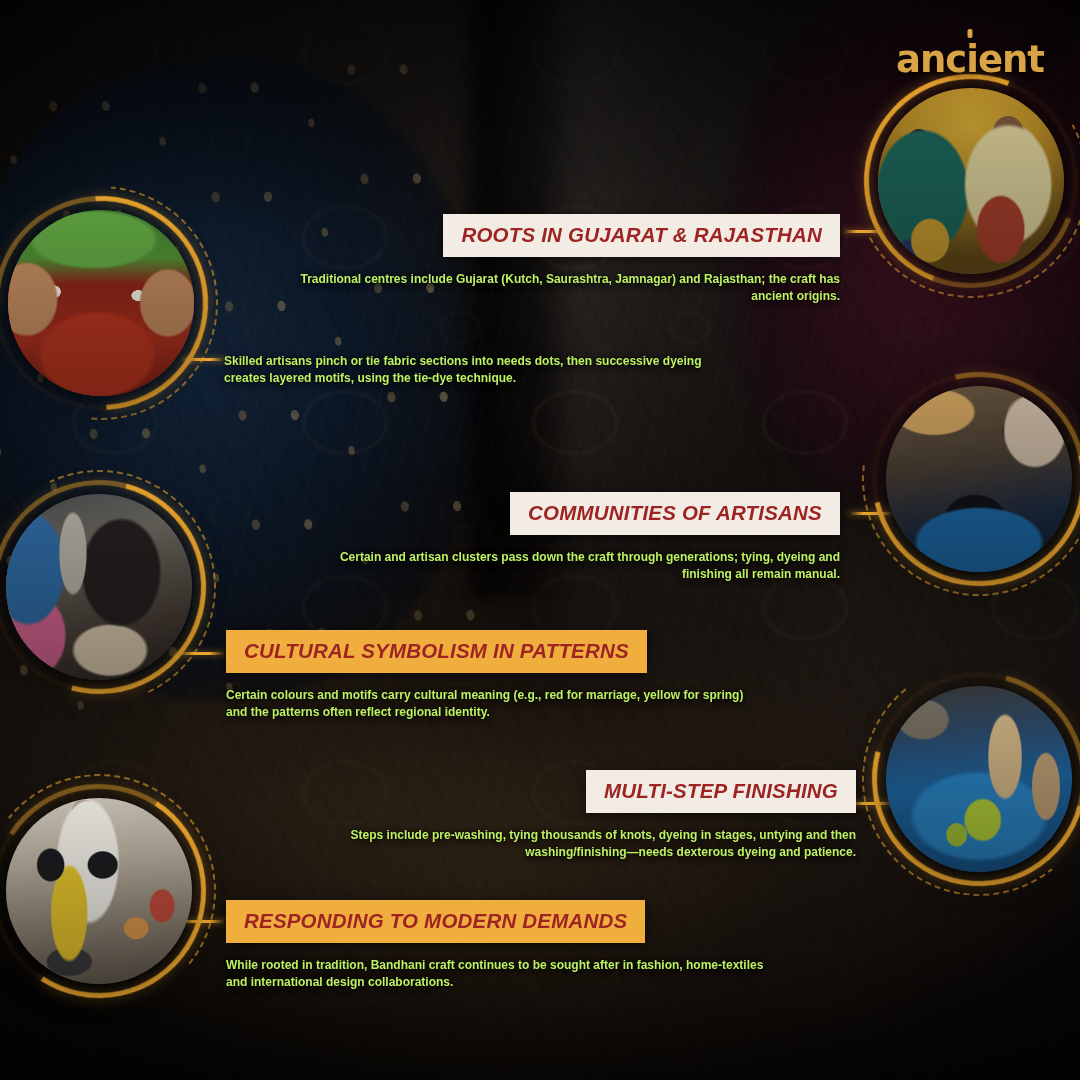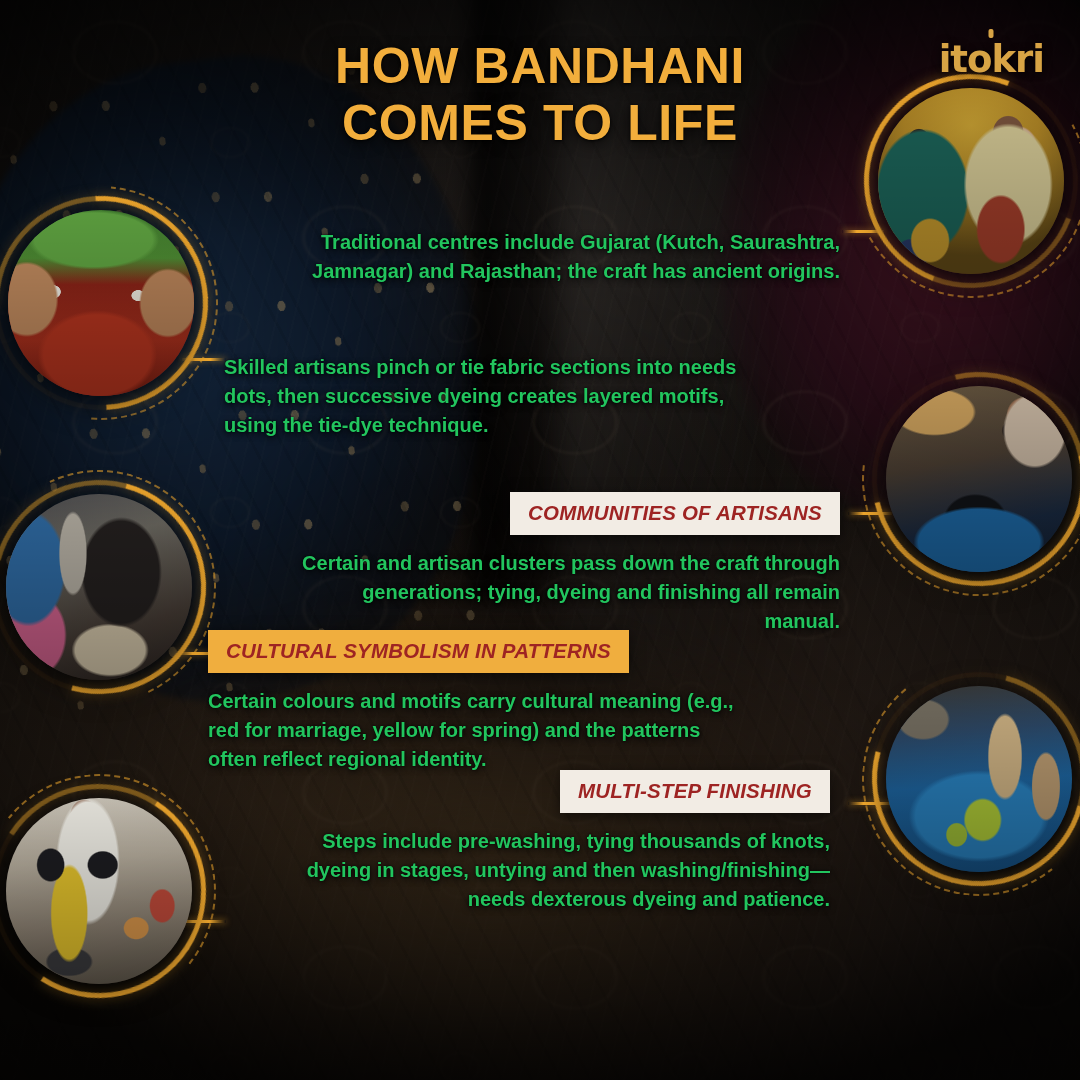--- a/index.html
+++ b/index.html
@@ -194,24 +194,24 @@
     font-style:italic;
     letter-spacing:.2px;
     white-space:nowrap;
     box-shadow:0 3px 12px rgba(0,0,0,.55);
   }
   .chip.cream{ background:#f2ece4; color:#9e2423; }
   .chip.amber{ background:#f0ae3e; color:#9e2423; }
 
   .body-text{
     margin-top:14px;
-    font-size:20px;
+    font-size:12px;
     font-weight:bold;
     line-height:1.45;
-    color:#22c55e;
+    color:#bef264;
     text-shadow:0 2px 7px rgba(0,0,0,.95), 0 0 2px rgba(0,0,0,.9);
   }
   .ta-right{ text-align:right; }
   .ta-left { text-align:left;  }
 </style>
 </head>
 <body>
 
 <div id="poster">
 
@@ -220,27 +220,23 @@
   <div class="bg-dots"></div>
   <div class="bg-magenta"></div>
   <div class="bg-pillar2"></div>
   <div class="bg-pillar"></div>
   <div class="bg-ochre"></div>
   <div class="bg-motif"></div>
   <div class="bg-crinkle"></div>
   <div class="bg-scrim"></div>
   <div class="bg-vignette"></div>
 
-  <div class="title-wrap">
-    <div class="title-line">HOW BANDHANI</div>
-    <div class="title-line">COMES TO LIFE</div>
-  </div>
 
   <div class="logo">
-    <span class="dotmark">itokri</span>
+    <span class="dotmark">ancient</span>
   </div>
 
   <div class="photo" style="left:878px; top:88px; width:186px; height:186px;">
     <div class="ring"></div>
     <div class="ring2"></div>
     <div class="disc">
       <div class="scene" style="background:
               radial-gradient(80% 70% at 50% 20%, #e3b63a 0%, #c9992b 45%, #6b5119 100%);"></div>
       <div class="scene" style="background:
               radial-gradient(ellipse 34% 46% at 24% 56%, #1f6f63 0 70%, rgba(0,0,0,0) 74%),
@@ -350,36 +346,41 @@
               radial-gradient(ellipse 10% 12% at 24% 36%, #1c1c20 0 70%, rgba(0,0,0,0) 77%),
               radial-gradient(ellipse 11% 10% at 52% 36%, #1c1c20 0 70%, rgba(0,0,0,0) 77%),
               radial-gradient(ellipse 9% 12% at 84% 58%, #bf4a3a 0 70%, rgba(0,0,0,0) 78%),
               radial-gradient(ellipse 9% 8% at 70% 70%, #d7954a 0 70%, rgba(0,0,0,0) 78%);"></div>
       <div class="scene" style="background:linear-gradient(180deg, rgba(0,0,0,.06), rgba(0,0,0,.30));"></div>
     </div>
   </div>
   <div class="connector rtl" style="left:178px; top:920px; width:48px;"></div>
 
   <div class="section ta-right" style="left:280px; top:214px; width:560px;">
+    <div class="chip cream">ROOTS IN GUJARAT &amp; RAJASTHAN</div>
     <div class="body-text ta-right">Traditional centres include Gujarat (Kutch, Saurashtra, Jamnagar) and Rajasthan; the craft has ancient origins.</div>
   </div>
 
   <div class="section ta-left" style="left:224px; top:339px; width:520px;">
     <div class="body-text ta-left">Skilled artisans pinch or tie fabric sections into needs dots, then successive dyeing creates layered motifs, using the tie-dye technique.</div>
   </div>
 
   <div class="section ta-right" style="left:292px; top:492px; width:548px;">
     <div class="chip cream">COMMUNITIES OF ARTISANS</div>
     <div class="body-text ta-right">Certain and artisan clusters pass down the craft through generations; tying, dyeing and finishing all remain manual.</div>
   </div>
 
-  <div class="section ta-left" style="left:208px; top:630px; width:540px;">
+  <div class="section ta-left" style="left:226px; top:630px; width:540px;">
     <div class="chip amber">CULTURAL SYMBOLISM IN PATTERNS</div>
     <div class="body-text ta-left">Certain colours and motifs carry cultural meaning (e.g., red for marriage, yellow for spring) and the patterns often reflect regional identity.</div>
   </div>
 
-  <div class="section ta-right" style="left:290px; top:770px; width:540px;">
+  <div class="section ta-right" style="left:316px; top:770px; width:540px;">
     <div class="chip cream">MULTI-STEP FINISHING</div>
     <div class="body-text ta-right">Steps include pre-washing, tying thousands of knots, dyeing in stages, untying and then washing/finishing—needs dexterous dyeing and patience.</div>
   </div>
 
+  <div class="section ta-left" style="left:226px; top:900px; width:560px;">
+    <div class="chip amber">RESPONDING TO MODERN DEMANDS</div>
+    <div class="body-text ta-left">While rooted in tradition, Bandhani craft continues to be sought after in fashion, home-textiles and international design collaborations.</div>
+  </div>
 
 </div>
 
 </body></html>

